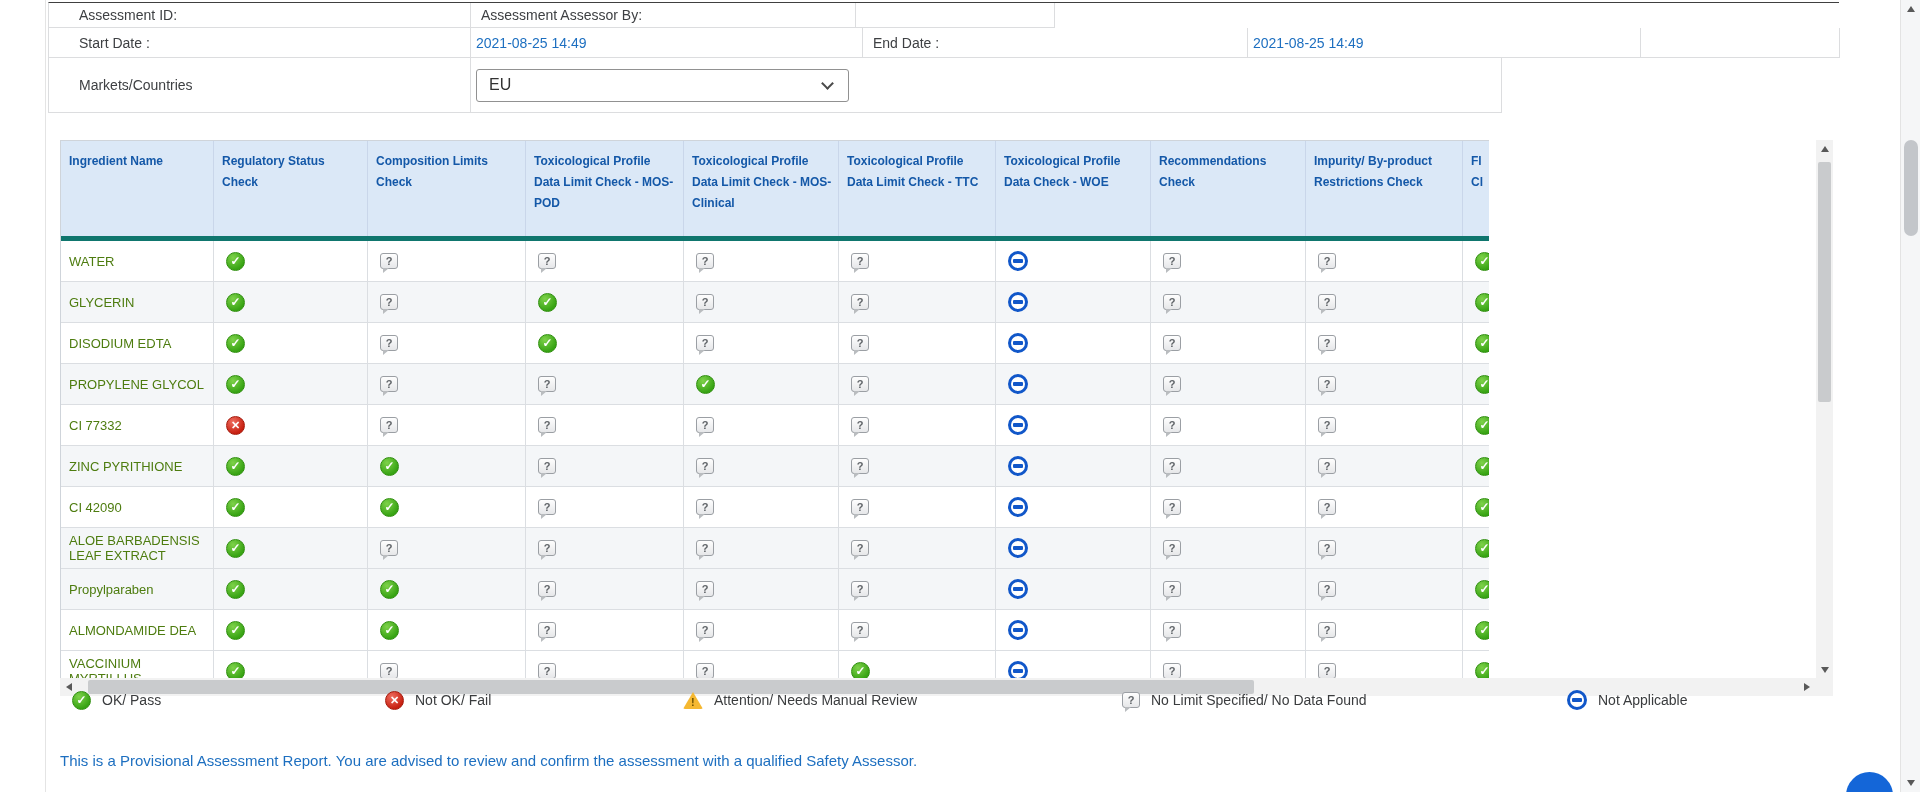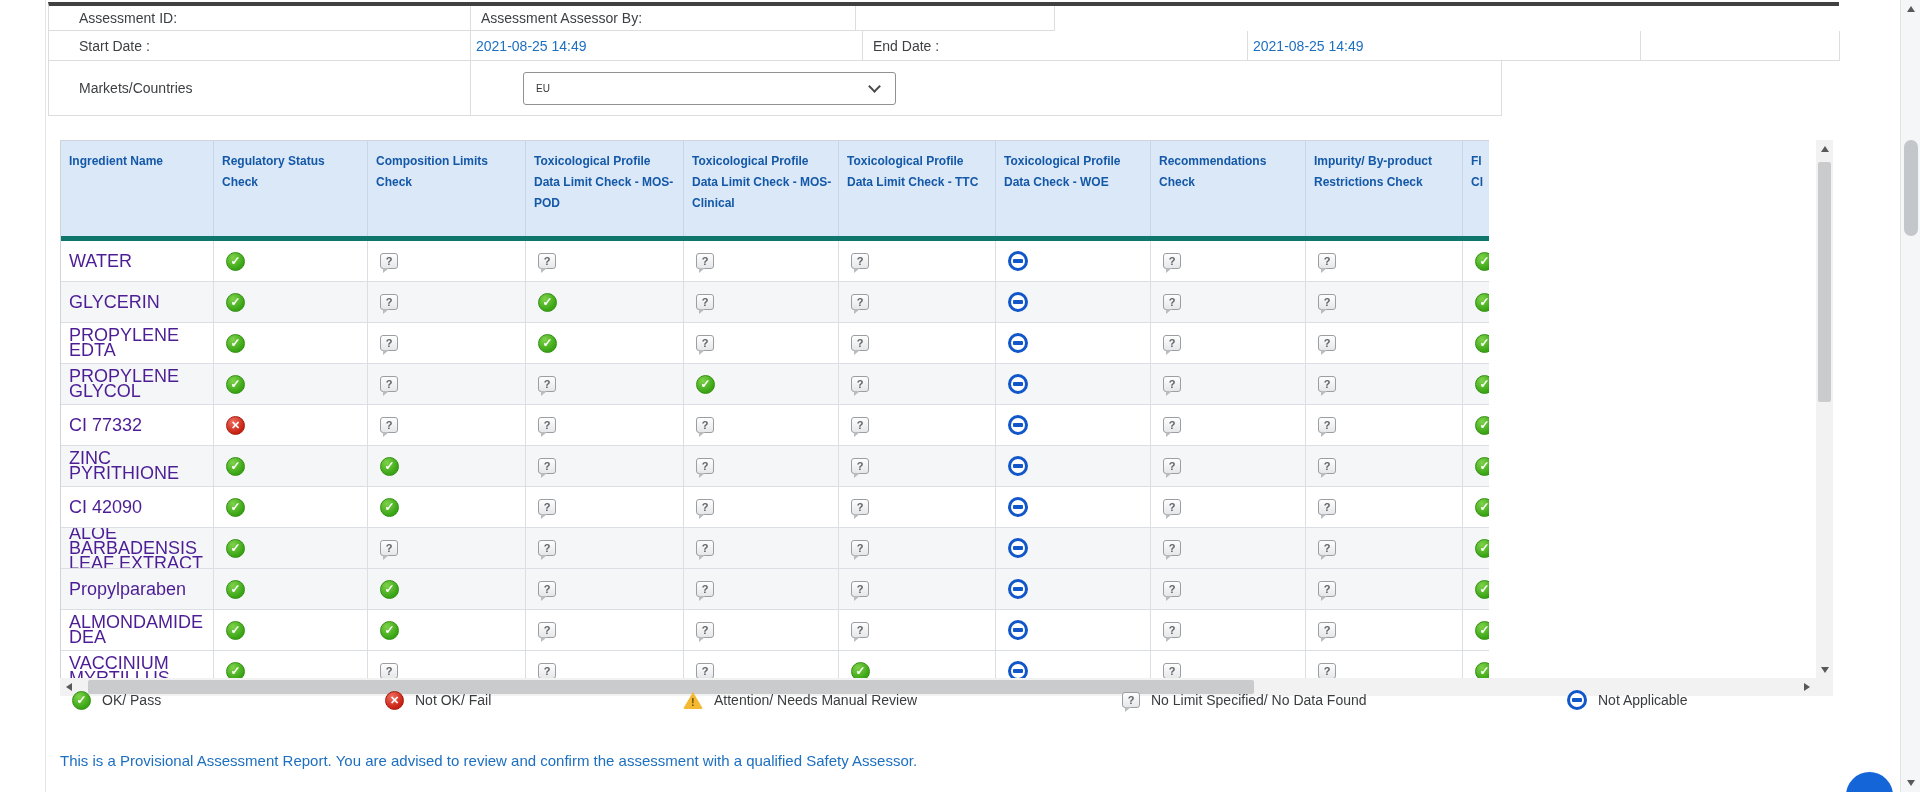--- a/index.html
+++ b/index.html
@@ -4,48 +4,48 @@
 <style>
   * { margin:0; padding:0; box-sizing:border-box; }
   html,body { width:1920px; height:792px; overflow:hidden; background:#fff;
     font-family:"Liberation Sans", sans-serif; position:relative; }
 
   .panel-edge { position:absolute; left:45px; top:0; width:1px; height:792px; background:#e4e4e4; }
 
   
   .info-table { position:absolute; left:48px; top:2px; width:1791px; }
   .irow { display:flex; border-left:1px solid #dcdddf; }
-  .irow1 { border-top:4px solid #404040;align-items:flex-end; }
+  .irow1 { border-top:1px solid #404040;align-items:flex-end; }
   .icell { border-right:1px solid #dcdddf; border-bottom:1px solid #dcdddf;
     display:flex; align-items:center; padding-left:5px; font-size:14px; color:#3e4043; background:#fff; }
   .irow1 .icell { height:25px; } .irow2 .icell { height:30px; }
   .w1{width:422px;flex:none} .w2{width:392px;flex:none} .w3{width:385px;flex:none}
   .w4{width:393px;flex:none} .w5{width:199px;flex:none}
   .lab1 { padding-left:30px; } .lab2 { padding-left:10px; }
   .val { color:var(--link,#1d6fc0); cursor:pointer; }
   .markets-row { display:flex; width:1453px; border-left:1px solid #dcdddf; }
   .markets-row .icell { height:55px; }
   .mcell1{width:422px;flex:none} .mcell2{width:1031px;flex:none}
   .dd { width:373px; height:33px; border:1px solid #919191; border-radius:3px; background:#fff;
-    display:flex; align-items:center; padding-left:12px; font-size:10px; color:#333;
-    position:relative; cursor:pointer;margin-left:47px; }
+    display:flex; align-items:center; padding-left:12px; font-size:16px; color:#333;
+    position:relative; cursor:pointer; }
   .chev { position:absolute; right:16px; top:9px; width:9px; height:9px;
     border-right:2px solid #4a4a4a; border-bottom:2px solid #4a4a4a; transform:rotate(45deg); }
 
   
   .grid { position:absolute; left:60px; top:140px; width:1429px; height:538px; overflow:hidden;
     border-top:1px solid #cfd4da; border-left:1px solid #cfd4da; }
   .ghead { display:flex; width:1428px; height:100px; background:var(--header-bg,#dbe8f7);
     border-bottom:5px solid #0f766e; }
   .hcell { border-right:1px solid #c9d6ea; padding:10px 4px 0 8px; font-size:12px; font-weight:bold;
     color:var(--header-text,#1458a8); line-height:21px; overflow:hidden; }
   .grow { display:flex; width:1428px; height:41px; border-bottom:1px solid #dbdee2; background:#fff; }
   .grow.alt { background:var(--stripe,#f4f6f8); }
   .cell { border-right:1px solid #dbdee2; display:flex; align-items:center; padding-left:8px; overflow:hidden; }
-  .namecell { font-size:18px; color:#4c1d95; line-height:15px; padding-right:4px; }
+  .namecell { font-size:13px; color:#4d7c0f; line-height:15px; padding-right:4px; }
   .c1{width:153px;flex:none} .c2{width:154px;flex:none} .c3{width:158px;flex:none}
   .c4{width:158px;flex:none} .c5{width:155px;flex:none} .c6{width:157px;flex:none}
   .c7{width:155px;flex:none} .c8{width:155px;flex:none} .c9{width:157px;flex:none}
   .c10{width:26px;flex:none;border-right:none}
 
   
   .st { flex:none; margin-left:4px; display:flex; align-items:center; justify-content:center; }
   .st.pass { width:19px; height:19px; border-radius:50%;
     background:radial-gradient(circle at 35% 28%, #7ed24a, var(--pass,#37a313) 72%);
     border:1px solid #2f8f0e; color:#fff; }
@@ -193,21 +193,21 @@
           <span class="st nodata"></span>
         </div>
         <div class="cell c9">
           <span class="st nodata"></span>
         </div>
         <div class="cell c10">
           <span class="st pass"></span>
         </div>
       </div>
       <div class="grow">
-        <div class="cell c1 namecell">PROPYLENE EDTA</div>
+        <div class="cell c1 namecell">DISODIUM EDTA</div>
         <div class="cell c2">
           <span class="st pass"></span>
         </div>
         <div class="cell c3">
           <span class="st nodata"></span>
         </div>
         <div class="cell c4">
           <span class="st pass"></span>
         </div>
         <div class="cell c5">

